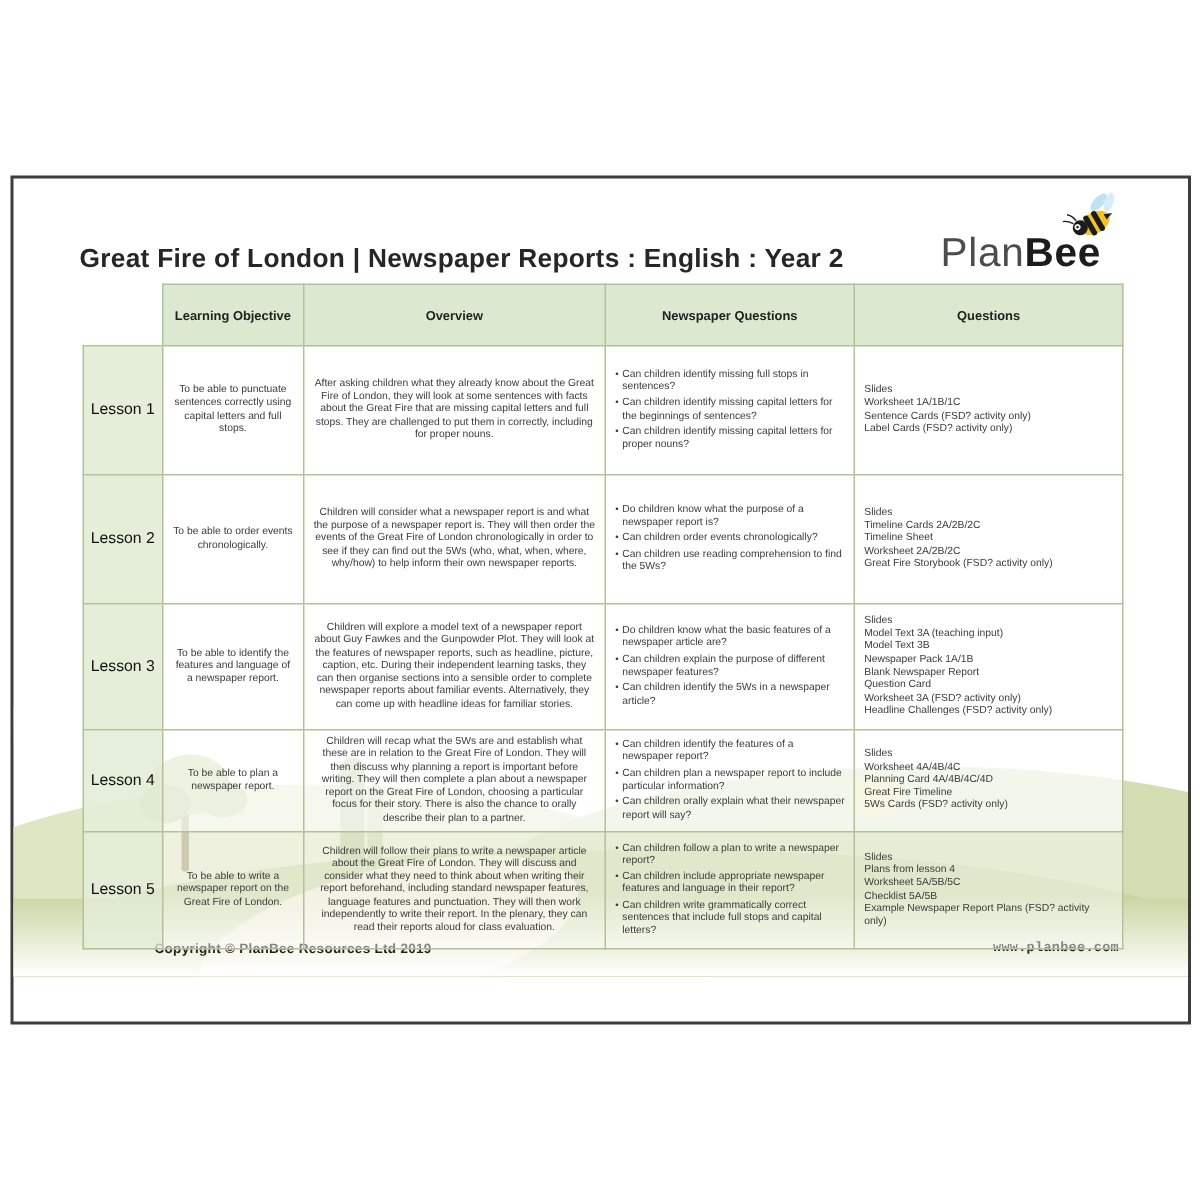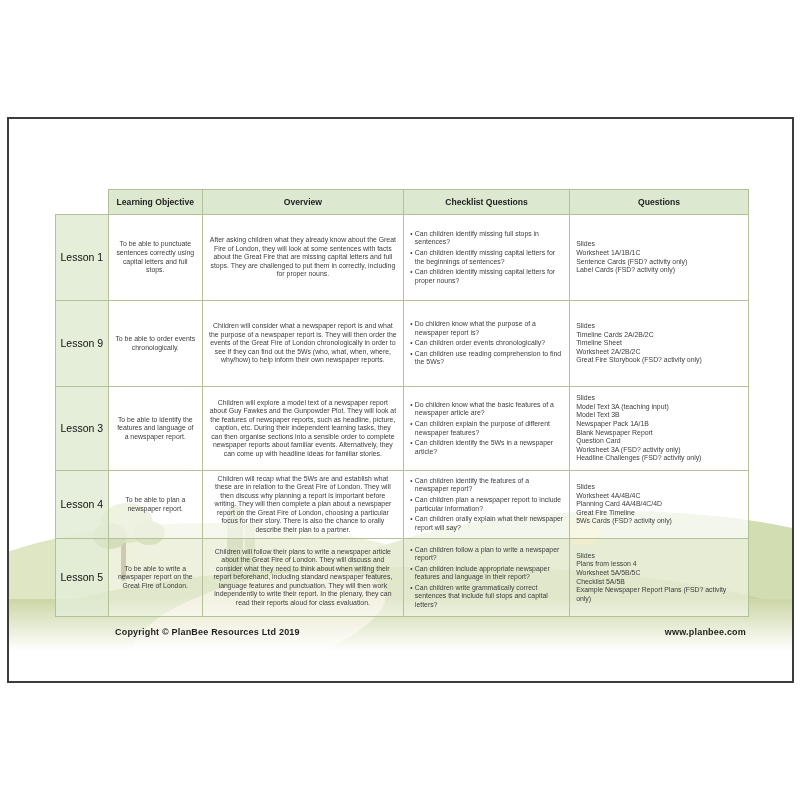--- a/index.html
+++ b/index.html
@@ -41,21 +41,21 @@
   .canopy2{left:84px;top:52px;width:34px;height:26px;border-radius:50%;background:#b1c383;}
   .canopy3{left:124px;top:50px;width:32px;height:24px;border-radius:50%;background:#b9ca8c;}
   .haystack{left:558px;top:44px;width:34px;height:30px;border-radius:50% 50% 45% 45%;background:#e7dfa2;}
   .path{left:120px;top:108px;width:260px;height:90px;background:#ebe8cd;border-radius:50%;transform:rotate(-14deg);}
   .fade{left:0;top:0;width:100%;height:100%;background:linear-gradient(180deg,#ffffff 0%,rgba(255,255,255,0) 18%,rgba(255,255,255,0) 72%,#ffffff 100%);}
 
   
   table{position:absolute;left:46px;top:70px;width:694px;border-collapse:collapse;table-layout:fixed;z-index:1;}
   col.c-lesson{width:7.6%;}col.c-obj{width:13.6%;}col.c-ov{width:29%;}col.c-aq{width:24%;}col.c-res{width:25.8%;}
   td,th{border:1px solid var(--table-border);vertical-align:middle;font-size:6.9px;line-height:1.24;color:#3c3c3c;}
-  th{background:var(--header-bg);font-size:8.6px;font-weight:700;color:#222;height:25px;}
+  th{background:var(--header-bg);font-size:8.6px;font-weight:700;color:#222;height:41px;}
   td.corner{border:none;background:transparent;}
   td.lesson-cell{background:var(--lesson-bg);font-size:10.5px;font-weight:400;color:#111;text-align:center;}
   td.obj-cell,td.ov-cell{text-align:center;padding:3px 6px;background:#fff;}
   td.aq-cell{padding:3px 5px 3px 4px;background:#fff;}
   td.res-cell{padding:3px 6px;background:#fff;text-align:left;}
   tr.r1 td{height:86px;}
   tr.r2 td{height:86px;}
   tr.r3 td{height:84px;}
   tr.r4 td{height:68px;}
   tr.r5 td{height:78px;}
@@ -64,22 +64,22 @@
   tr.r4 td.lesson-cell{background:rgba(228,238,216,0.93);margin-left:32px;}
   tr.r5 td.lesson-cell{background:rgba(228,238,216,0.8);margin-left:47px;}
   ul.qlist{list-style:none;}
   ul.qlist li{display:flex;margin:2px 0;}
   ul.qlist li .dot{flex:0 0 7px;text-align:center;font-size:6.5px;line-height:1.24;}
   ul.qlist li .qt{flex:1;}
   .res-line{margin:0;}
 
   
   .doc-footer{position:absolute;left:46px;right:46px;top:508px;height:14px;font-size:9px;font-weight:700;color:#1f1f1f;letter-spacing:.2px;}
-  .foot-left{position:absolute;left:12px;top:0;padding-left:48px;}
-  .foot-right{position:absolute;right:0;top:0;}
+  .foot-left{position:absolute;left:0;top:0;padding-left:48px;}
+  .foot-right{position:absolute;right:0;top:0;font-family:Liberation Mono, monospace;}
 </style>
 </head>
 <body>
 
 <div class="page">
 
   <div class="scene">
     <div class="hill1"></div>
     <div class="hill2"></div>
     <div class="hill3"></div>
@@ -89,36 +89,55 @@
     <div class="tower2"></div>
     <div class="trunk"></div>
     <div class="canopy1"></div>
     <div class="canopy2"></div>
     <div class="canopy3"></div>
     <div class="haystack"></div>
     <div class="fade"></div>
   </div>
 
   <div class="doc-header">
+    <div class="doc-title">Great Fire of London | Newspaper Reports : English : Year 2</div>
+    <div class="logo">
+      <span class="logo-text"><span>Plan</span><b>Bee</b></span>
+      <svg class="bee" viewBox="0 0 60 50">
+        <ellipse cx="40" cy="10" rx="11" ry="5" fill="#bfe3f2" transform="rotate(-35 40 10)"></ellipse>
+        <ellipse cx="50" cy="12" rx="10" ry="4.5" fill="#d4edf8" transform="rotate(-60 50 12)"></ellipse>
+        <g transform="rotate(-18 30 30)">
+          <ellipse cx="32" cy="30" rx="16" ry="10.5" fill="#f2c229"></ellipse>
+          <rect x="24" y="19" width="5.5" height="22" fill="#1c1c1c" rx="2.5"></rect>
+          <rect x="33" y="19" width="5.5" height="22" fill="#1c1c1c" rx="2.5"></rect>
+          <path d="M44 27 L52 30 L44 33 Z" fill="#1c1c1c"></path>
+          <circle cx="17" cy="27" r="7.5" fill="#1c1c1c"></circle>
+          <circle cx="15" cy="25" r="3" fill="#ffffff"></circle>
+          <circle cx="15" cy="25" r="1.3" fill="#1c1c1c"></circle>
+          <path d="M13 20 Q9 14 5 13" stroke="#1c1c1c" stroke-width="1.4" fill="none"></path>
+          <path d="M17 19 Q16 12 12 9" stroke="#1c1c1c" stroke-width="1.4" fill="none"></path>
+        </g>
+      </svg>
+    </div>
   </div>
 
   <table>
     <colgroup>
       <col class="c-lesson">
         <col class="c-obj">
         <col class="c-ov">
         <col class="c-aq">
         <col class="c-res">
     </colgroup>
     <thead>
       <tr>
         <td class="corner"></td>
         <th>Learning Objective</th>
         <th>Overview</th>
-        <th>Checklist Questions</th>
+        <th>Newspaper Questions</th>
         <th>Questions</th>
       </tr>
     </thead>
     <tbody id="rows">
         <tr class="row r1">
           <td class="lesson-cell">Lesson 1</td>
           <td class="obj-cell">To be able to punctuate sentences correctly using capital letters and full stops.</td>
           <td class="ov-cell">After asking children what they already know about the Great Fire of London, they will look at some sentences with facts about the Great Fire that are missing capital letters and full stops. They are challenged to put them in correctly, including for proper nouns.</td>
           <td class="aq-cell">
             <ul class="qlist">
@@ -137,21 +156,21 @@
             </ul>
           </td>
           <td class="res-cell">
             <div class="res-line">Slides</div>
             <div class="res-line">Worksheet 1A/1B/1C</div>
             <div class="res-line">Sentence Cards (FSD? activity only)</div>
             <div class="res-line">Label Cards (FSD? activity only)</div>
           </td>
         </tr>
         <tr class="row r2">
-          <td class="lesson-cell">Lesson 9</td>
+          <td class="lesson-cell">Lesson 2</td>
           <td class="obj-cell">To be able to order events chronologically.</td>
           <td class="ov-cell">Children will consider what a newspaper report is and what the purpose of a newspaper report is. They will then order the events of the Great Fire of London chronologically in order to see if they can find out the 5Ws (who, what, when, where, why/how) to help inform their own newspaper reports.</td>
           <td class="aq-cell">
             <ul class="qlist">
               <li>
                 <span class="dot">•</span>
                 <span class="qt">Do children know what the purpose of a newspaper report is?</span>
               </li>
               <li>
                 <span class="dot">•</span>

